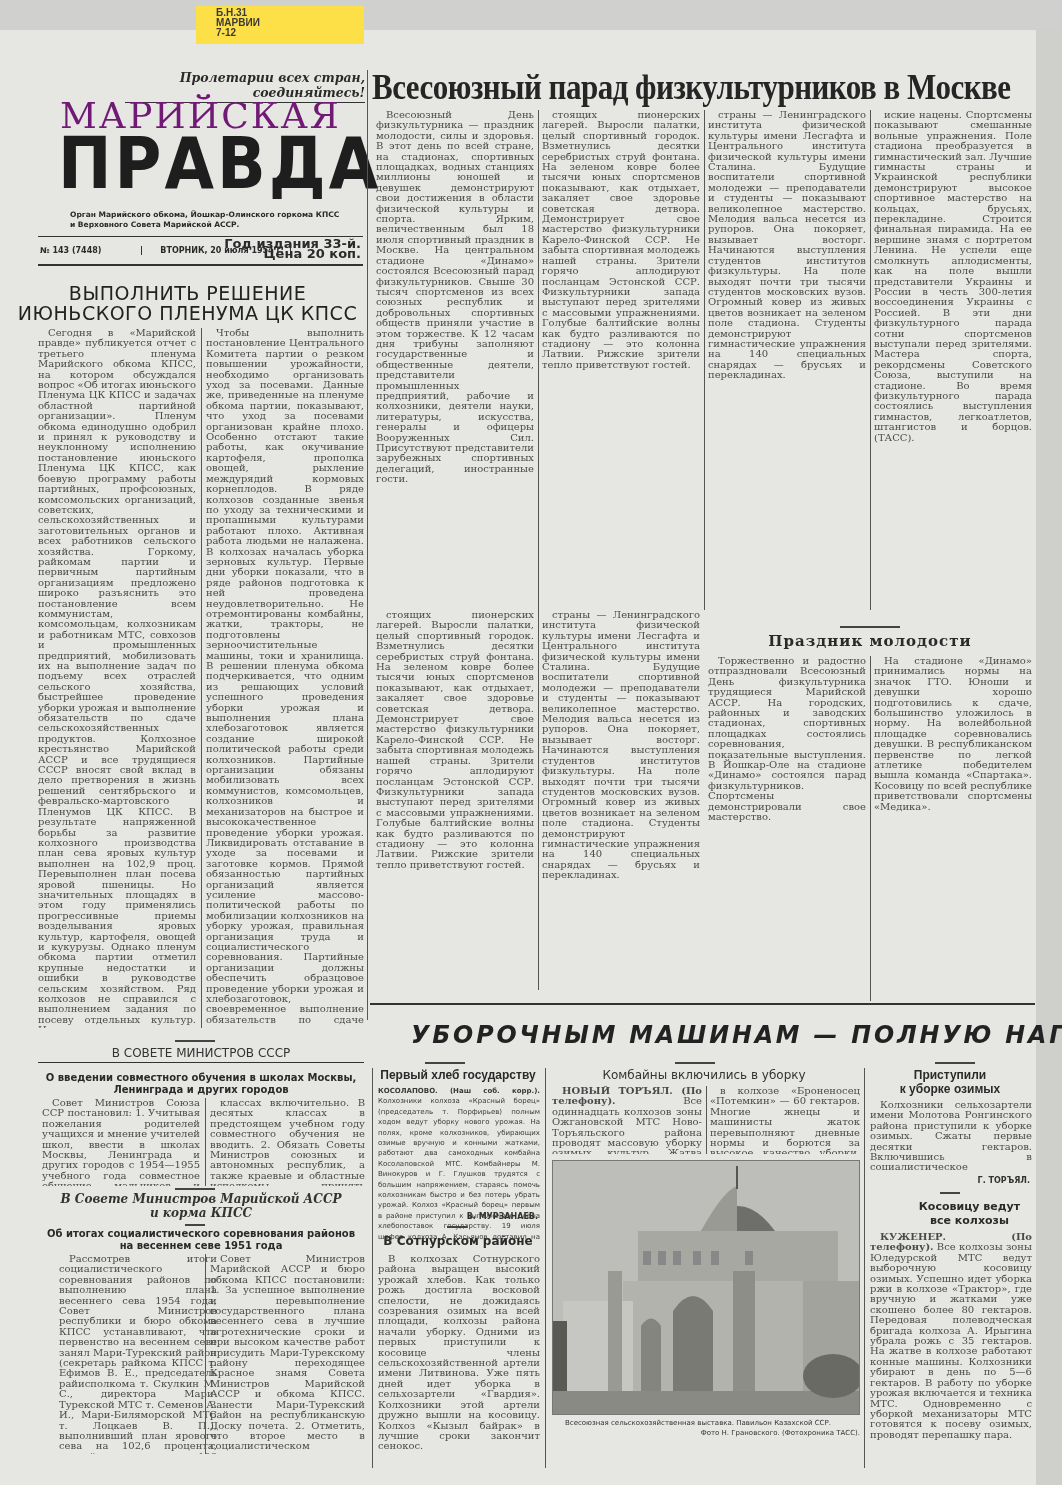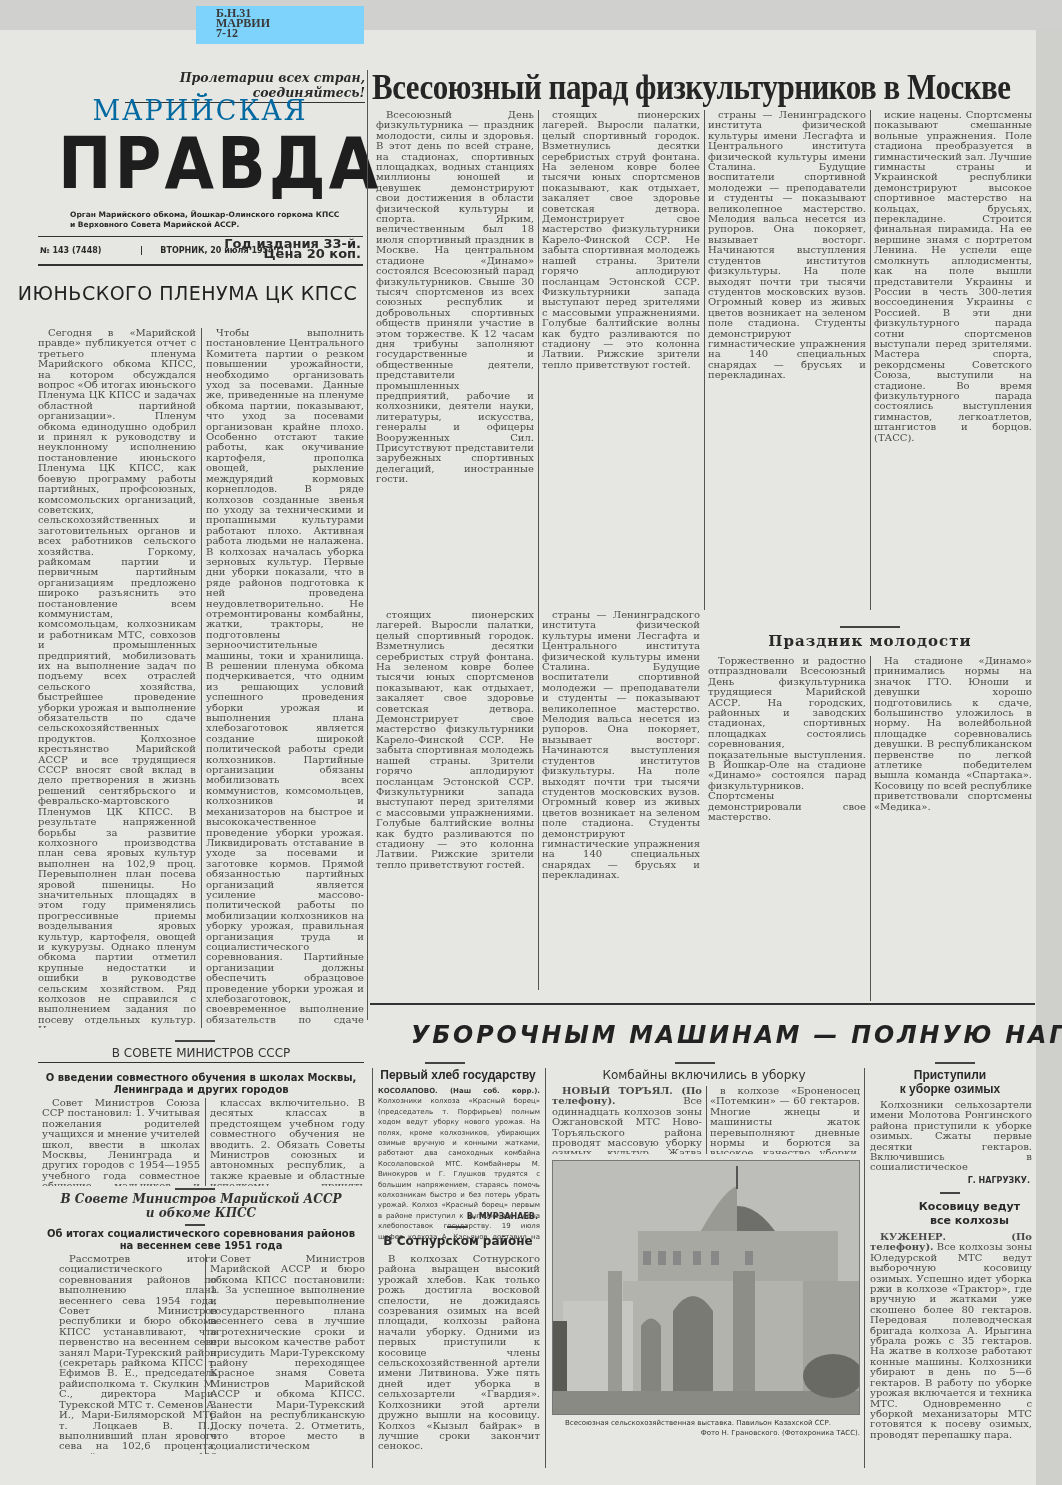--- a/index.html
+++ b/index.html
@@ -1,23 +1,23 @@
 <!DOCTYPE html>
 <html><head>
 <meta charset="utf-8">
 <style>
   * { box-sizing: border-box; margin: 0; padding: 0; }
   html, body { width: 1062px; height: 1485px; background: #d8d8d6; overflow: hidden; }
   body { font-family: "DejaVu Serif", serif; color: #2a2a2a; position: relative; }
   .page { position: absolute; left: 0; top: 30px; width: 1062px; height: 1455px; background: #e6e6e3; }
   .topstrip { position: absolute; left: 0; top: 0; width: 1062px; height: 30px; background: #d0d0ce; }
-  .stamp { position: absolute; left: 196px; top: 6px; width: 168px; height: 38px; background: #7dd3fc; font-family: Liberation Serif, serif; font-size: 12px; font-weight: bold; line-height: 10px; color: #3a3a3a; padding-left: 20px; padding-top: 2px; }
+  .stamp { position: absolute; left: 196px; top: 6px; width: 168px; height: 38px; background: #fde047; font-family: Liberation Sans, sans-serif; font-size: 10px; font-weight: bold; line-height: 10px; color: #3a3a3a; padding-left: 20px; padding-top: 2px; }
   .abs { position: absolute; }
   .motto { left: 125px; top: 70px; width: 240px; text-align: right; font-style: italic; font-weight: bold; font-size: 12.5px; font-family: "DejaVu Serif", serif; border-bottom: 1.5px solid #333; padding-bottom: 2px; }
-  .t1 { left: 60px; top: 95px; width: 280px; text-align: center; font-family: "DejaVu Serif", serif; font-size: 27px; letter-spacing: 2px; color: #0369a1; }
+  .t1 { left: 60px; top: 95px; width: 280px; text-align: center; font-family: "DejaVu Serif", serif; font-size: 36px; letter-spacing: 2px; color: #701a75; }
   .t2 { left: 58px; top: 130px; width: 290px; text-align: center; font-family: "DejaVu Sans", sans-serif; font-weight: bold; font-size: 64px; letter-spacing: 3px; color: #1e1e1e; line-height: 68px; transform: scaleY(1.1); }
   .organ { left: 70px; top: 210px; width: 270px; text-align: left; font-family: "DejaVu Sans", sans-serif; font-size: 7.5px; font-weight: bold; line-height: 10px; }
   .issue-bar { left: 38px; top: 236px; width: 325px; height: 30px; border-top: 1px solid #333; border-bottom: 2.5px solid #333; font-family: "DejaVu Sans", sans-serif; font-size: 8px; font-weight: bold; }
   .issue-bar .no { position: absolute; left: 2px; top: 9px; }
   .issue-bar .date { position: absolute; left: 103px; top: 9px; width: 150px; text-align: center; border-left: 1px solid #333; border-right: 1px solid #333; padding-left: 12px; }
   .issue-bar .year { position: absolute; right: 2px; top: 2px; text-align: right; line-height: 10px; font-size: 13px; }
   .col-text { font-family: "DejaVu Serif", serif; font-size: 10px; line-height: 10.4px; color: #4a4a4a; text-align: justify; overflow: hidden; }
   .col-text p { text-indent: 10px; }
   .vrule { position: absolute; width: 1px; background: #555; }
   .hrule { position: absolute; height: 1px; background: #555; }
@@ -57,20 +57,21 @@
   <span class="date">ВТОРНИК, 20 июля 1954 г.</span>
   <span class="year">
     <span>Год издания 33-й.</span><br>
     <span>Цена 20 коп.</span>
   </span>
 </div>
 
 <div class="vrule" style="left:367px; top:70px; height:950px;"></div>
 
 <div class="abs lead-head">
+  <div>ВЫПОЛНИТЬ РЕШЕНИЕ</div>
   <div>ИЮНЬСКОГО ПЛЕНУМА ЦК КПСС</div>
 </div>
 <div class="abs col-text" style="left:38px; top:328px; width:158px; height:700px;">
   <p>Сегодня в «Марийской правде» публикуется отчет с третьего пленума Марийского обкома КПСС, на котором обсуждался вопрос «Об итогах июньского Пленума ЦК КПСС и задачах областной партийной организации». Пленум обкома единодушно одобрил и принял к руководству и неуклонному исполнению постановление июньского Пленума ЦК КПСС, как боевую программу работы партийных, профсоюзных, комсомольских организаций, советских, сельскохозяйственных и заготовительных органов и всех работников сельского хозяйства. Горкому, райкомам партии и первичным партийным организациям предложено широко разъяснить это постановление всем коммунистам, комсомольцам, колхозникам и работникам МТС, совхозов и промышленных предприятий, мобилизовать их на выполнение задач по подъему всех отраслей сельского хозяйства, быстрейшее проведение уборки урожая и выполнение обязательств по сдаче сельскохозяйственных продуктов. Колхозное крестьянство Марийской АССР и все трудящиеся СССР вносят свой вклад в дело претворения в жизнь решений сентябрьского и февральско-мартовского Пленумов ЦК КПСС. В результате напряженной борьбы за развитие колхозного производства план сева яровых культур выполнен на 102,9 проц. Перевыполнен план посева яровой пшеницы. Но значительных площадях в этом году применялись прогрессивные приемы возделывания яровых культур, картофеля, овощей и кукурузы. Однако пленум обкома партии отметил крупные недостатки и ошибки в руководстве сельским хозяйством. Ряд колхозов не справился с выполнением задания по посеву отдельных культур. Не выполнен план посева пшеницы, гречихи, проса, картофеля, овощей и кукурузы. Плохо справились с весенним севом колхозы Горно-Марийского, Юринского, Советского, Моркинского, Куженерского и других районов. Все это свидетельствует о том, что руководство сельским хозяйством со стороны ряда райкомов партии и исполкомов райсоветов и МТС было неудовлетворительным. Совершенно нетерпимое положение сложилось с развитием общественного животноводства. Во многих колхозах республики продолжается падеж скота, низкая продуктивность. План заготовки кормов выполняется медленно. Однако, несмотря на предупреждения, до сих пор в ряде колхозов не организован сенокос и силосование. Особенно неудовлетворительно заготовляют корма в колхозах Горно-Марийского, Юринского, Килемарского и Медведевского районов, где до сих пор мало убрано естественных сенокосов и не закончены прополки.</p>
 </div>
 <div class="vrule" style="left:201px; top:328px; height:700px;"></div>
 <div class="abs col-text" style="left:206px; top:328px; width:158px; height:700px;">
   <p>Чтобы выполнить постановление Центрального Комитета партии о резком повышении урожайности, необходимо организовать уход за посевами. Данные же, приведенные на пленуме обкома партии, показывают, что уход за посевами организован крайне плохо. Особенно отстают такие работы, как окучивание картофеля, прополка овощей, рыхление междурядий кормовых корнеплодов. В ряде колхозов созданные звенья по уходу за техническими и пропашными культурами работают плохо. Активная работа людьми не налажена. В колхозах началась уборка зерновых культур. Первые дни уборки показали, что в ряде районов подготовка к ней проведена неудовлетворительно. Не отремонтированы комбайны, жатки, тракторы, не подготовлены зерноочистительные машины, токи и хранилища. В решении пленума обкома подчеркивается, что одним из решающих условий успешного проведения уборки урожая и выполнения плана хлебозаготовок является создание широкой политической работы среди колхозников. Партийные организации обязаны мобилизовать всех коммунистов, комсомольцев, колхозников и механизаторов на быстрое и высококачественное проведение уборки урожая. Ликвидировать отставание в уходе за посевами и заготовке кормов. Прямой обязанностью партийных организаций является усиление массово-политической работы по мобилизации колхозников на уборку урожая, правильная организация труда и социалистического соревнования. Партийные организации должны обеспечить образцовое проведение уборки урожая и хлебозаготовок, своевременное выполнение обязательств по сдаче продуктов государству. Нельзя мириться с тем, что некоторые руководители колхозов и МТС беспечно относятся к выполнению государственного плана. Задача партийных организаций — обеспечить выполнение решений Пленума ЦК КПСС.</p>
 </div>
 
@@ -171,21 +172,21 @@
 </div>
 
 <div class="vrule" style="left:864px; top:1068px; height:400px;"></div>
 <div class="abs sub-head" style="left:866px; top:1068px; width:168px; font-size:12px; font-family:'Liberation Sans', sans-serif; line-height:14px;">
   <div>Приступили</div>
   <div>к уборке озимых</div>
 </div>
 <div class="abs col-text" style="left:870px; top:1100px; width:162px; height:70px;">
   <p>Колхозники сельхозартели имени Молотова Ронгинского района приступили к уборке озимых. Сжаты первые десятки гектаров. Включившись в социалистическое соревнование за образцовое проведение уборки, колхозники этой артели взяли обязательство убрать урожай в сжатые сроки, быстро и без потерь и одновременно организовать молотьбу и сдачу хлеба государству.</p>
 </div>
-<div class="abs signature" style="left:870px; top:1176px; width:160px;">Г. НАГРУЗКУ.</div>
+<div class="abs signature" style="left:870px; top:1176px; width:160px;">Г. ТОРЪЯЛ.</div>
 <div class="shortrule" style="left:940px; top:1192px; width:20px;"></div>
 
 <div class="abs sub-head" style="left:866px; top:1200px; width:168px; font-size:11px; font-family:'DejaVu Sans', sans-serif; line-height:14px;padding-left:39px;">
   <div>Косовицу ведут</div>
   <div>все колхозы</div>
 </div>
 <div class="abs col-text" style="left:870px; top:1232px; width:162px; height:210px;">
   <p><b>КУЖЕНЕР. (По телефону).</b> <span>Все колхозы зоны Юледурской МТС ведут выборочную косовицу озимых. Успешно идет уборка ржи в колхозе «Трактор», где вручную и жатками уже скошено более 80 гектаров. Передовая полеводческая бригада колхоза А. Ирыгина убрала рожь с 35 гектаров. На жатве в колхозе работают конные машины. Колхозники убирают в день по 5—6 гектаров. В работу по уборке урожая включается и техника МТС. Одновременно с уборкой механизаторы МТС готовятся к посеву озимых, проводят перепашку пара.</span></p>
 </div>
 
@@ -199,21 +200,21 @@
   <p>Совет Министров Союза ССР постановил: 1. Учитывая пожелания родителей учащихся и мнение учителей школ, ввести в школах Москвы, Ленинграда и других городов с 1954—1955 учебного года совместное обучение мальчиков и девочек. Совместное обучение учащихся мужских и женских школ ввести в I—IX</p>
 </div>
 <div class="vrule" style="left:205px; top:1098px; height:88px;"></div>
 <div class="abs col-text" style="left:210px; top:1098px; width:155px; height:88px;">
   <p>классах включительно. В десятых классах в предстоящем учебном году совместного обучения не вводить. 2. Обязать Советы Министров союзных и автономных республик, а также краевые и областные исполкомы принять необходимые меры и оказать помощь органам народного образования в связи с введением совместного обучения.</p>
 </div>
 <div class="shortrule" style="left:175px; top:1188px; width:40px;"></div>
 
 <div class="abs" style="left:38px; top:1192px; width:326px; text-align:center; font-family:'DejaVu Serif', serif; font-style:italic; font-weight:bold; font-size:12px; line-height:14px; color:#333;">
   <div>В Совете Министров Марийской АССР</div>
-  <div>и обкоме КПСС</div>
+  <div>и корма КПСС</div>
 </div>
 <div class="shortrule" style="left:185px; top:1224px; width:20px;"></div>
 <div class="abs sub-head" style="left:38px; top:1228px; width:326px; font-family:'DejaVu Sans', sans-serif; font-size:10px; line-height:12px;">
   <div>Об итогах социалистического соревнования районов</div>
   <div>на весеннем севе 1951 года</div>
 </div>
 <div class="abs col-text" style="left:42px; top:1254px; width:158px; height:200px;margin-left:17px;">
   <p>Рассмотрев итоги социалистического соревнования районов по выполнению плана весеннего сева 1954 года, Совет Министров республики и бюро обкома КПСС устанавливают, что первенство на весеннем севе занял Мари-Турекский район (секретарь райкома КПСС т. Ефимов В. Е., председатель райисполкома т. Скулкин М. С., директора Мари-Турекской МТС т. Семенов А. И., Мари-Биляморской МТС т. Лоцкаев В. П.), выполнивший план ярового сева на 102,6 процента, яровой пшеницы на 108 процентов, картофеля на 100,3 процента, овощей и кукурузы на 100 процентов, посев технических культур на 125,9 процента и в лучшие агротехнические сроки и высоком качестве.</p>
 </div>
 <div class="vrule" style="left:205px; top:1254px; height:200px;"></div>

